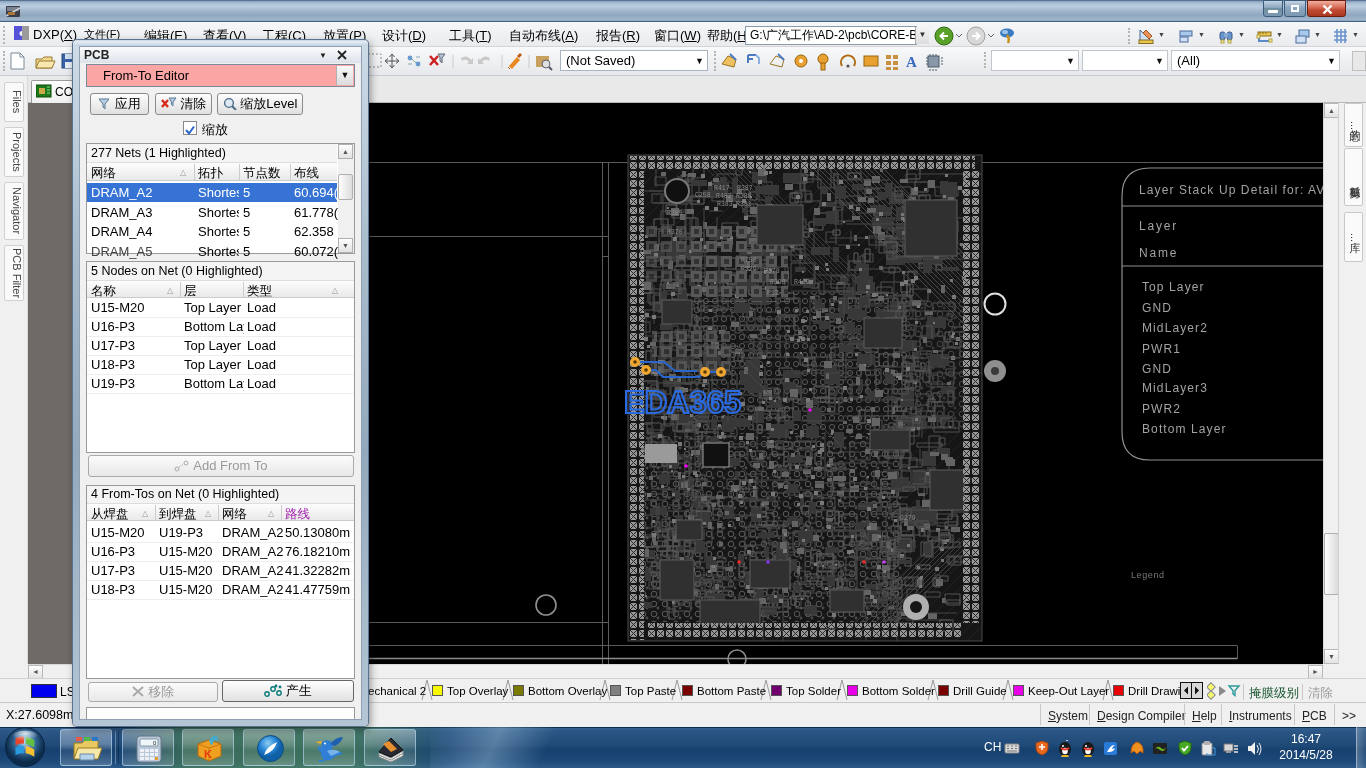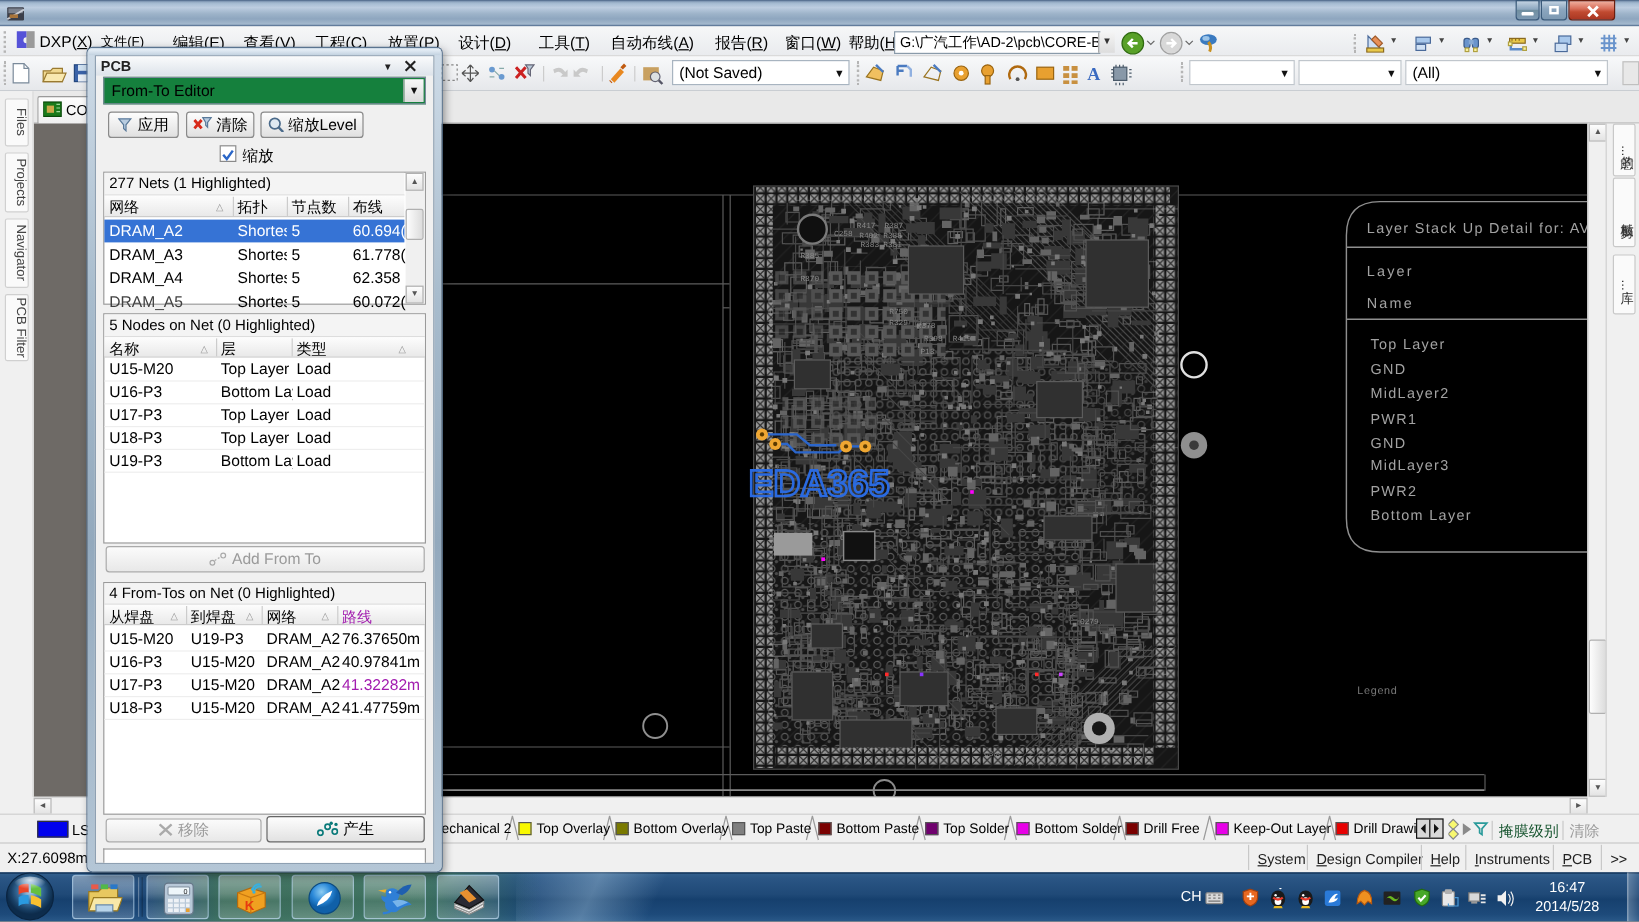--- a/index.html
+++ b/index.html
@@ -353,21 +353,21 @@
 <div class="abs" style="left:528px;top:685px;font-size:11.5px;color:#000;white-space:nowrap;">Bottom Overlay</div>
 <div class="abs" style="left:610px;top:685px;width:11px;height:11px;background:#808080;border:1px solid #555"></div>
 <div class="abs" style="left:625px;top:685px;font-size:11.5px;color:#000;white-space:nowrap;">Top Paste</div>
 <div class="abs" style="left:682px;top:685px;width:11px;height:11px;background:#7a0000;border:1px solid #555"></div>
 <div class="abs" style="left:697px;top:685px;font-size:11.5px;color:#000;white-space:nowrap;">Bottom Paste</div>
 <div class="abs" style="left:771px;top:685px;width:11px;height:11px;background:#70006e;border:1px solid #555"></div>
 <div class="abs" style="left:786px;top:685px;font-size:11.5px;color:#000;white-space:nowrap;">Top Solder</div>
 <div class="abs" style="left:847px;top:685px;width:11px;height:11px;background:#e800e8;border:1px solid #555"></div>
 <div class="abs" style="left:862px;top:685px;font-size:11.5px;color:#000;white-space:nowrap;">Bottom Solder</div>
 <div class="abs" style="left:938px;top:685px;width:11px;height:11px;background:#7a0000;border:1px solid #555"></div>
-<div class="abs" style="left:953px;top:685px;font-size:11.5px;color:#000;white-space:nowrap;">Drill Free</div>
+<div class="abs" style="left:953px;top:685px;font-size:11.5px;color:#000;white-space:nowrap;">Drill Guide</div>
 <div class="abs" style="left:1013px;top:685px;width:11px;height:11px;background:#e800e8;border:1px solid #555"></div>
 <div class="abs" style="left:1028px;top:685px;font-size:11.5px;color:#000;white-space:nowrap;">Keep-Out Layer</div>
 <div class="abs" style="left:1113px;top:685px;width:11px;height:11px;background:#e80000;border:1px solid #555"></div>
 <div class="abs" style="left:1128px;top:685px;font-size:11.5px;color:#000;white-space:nowrap;width:53px;overflow:hidden;">Drill Drawing</div>
 <div class="abs" style="left:1180px;top:682px;width:23px;height:17px;background:#d8d8d8;border:1px solid #111"></div>
 <svg class="abs" style="left:1180px;top:682px" width="23" height="17">
     <path d="M11.5,1 V16" stroke="#111"></path>
     <path d="M4,8.5 L8,4.5 V12.5 z" fill="#111"></path>
     <path d="M19,8.5 L15,4.5 V12.5 z" fill="#111"></path>
   </svg>
@@ -554,21 +554,21 @@
     <div class="abs" style="left:1px;top:1px;right:1px;height:5px;background:linear-gradient(180deg,#e8f0f8,#c2d2e0)"></div>
   </div>
 <div class="abs" style="left:79px;top:46px;width:283px;height:674px;background:#f0f0f0;border:1px solid #8ea0b2"></div>
 <div class="abs" style="left:80px;top:47px;width:281px;height:16px;background:linear-gradient(180deg,#fafbfc,#dde3ea)">
     <div style="position:absolute;left:4px;top:1px;font-size:12px;font-weight:bold;color:#222">PCB</div>
     <div style="position:absolute;right:34px;top:4px;font-size:8px;color:#222">▼</div>
     <svg style="position:absolute;right:14px;top:3px" width="10" height="10">
       <path d="M1,1 L9,9 M9,1 L1,9" stroke="#222" stroke-width="1.8"></path>
     </svg>
   </div>
-<div class="abs" style="left:86px;top:64px;width:269px;height:23px;background:#15803d;border:1px solid #7a8a9a;font-size:13px;line-height:21px;padding-left:6px">From-To Editor<div class="abs" style="right:1px;top:1px;width:17px;height:19px;background:linear-gradient(180deg,#f8f8f8,#dcdcdc);border-left:1px solid #b0b0b0;font-size:9px;text-align:center;line-height:19px;color:#111">▼</div></div>
+<div class="abs" style="left:86px;top:64px;width:269px;height:23px;background:#fca5a5;border:1px solid #7a8a9a;font-size:13px;line-height:21px;padding-left:16px">From-To Editor<div class="abs" style="right:1px;top:1px;width:17px;height:19px;background:linear-gradient(180deg,#f8f8f8,#dcdcdc);border-left:1px solid #b0b0b0;font-size:9px;text-align:center;line-height:19px;color:#111">▼</div></div>
 <div class="abs" style="left:90px;top:93px;width:59px;height:22px;background:linear-gradient(180deg,#fdfdfd,#e0e0e0);border:1px solid #8a8a8a;border-radius:3px;font-size:13px;color:#000;text-align:center;line-height:20px"><svg width="13" height="12" style="vertical-align:-2px">
       <path d="M1,1 h10 l-4,5 v5 l-2,-2 v-3 z" fill="#b8cce0" stroke="#5a7a9a"></path>
     </svg> 应用</div>
 <div class="abs" style="left:155px;top:93px;width:57px;height:22px;background:linear-gradient(180deg,#fdfdfd,#e0e0e0);border:1px solid #8a8a8a;border-radius:3px;font-size:13px;color:#000;text-align:center;line-height:20px"><svg width="16" height="13" style="vertical-align:-2px">
       <path d="M1,3 l6,7 M7,3 l-6,7" stroke="#d82a1a" stroke-width="2.4"></path>
       <path d="M8,1 h7 l-3,4 v4 l-1.6,-1.6 v-2.4 z" fill="#b8cce0" stroke="#5a7a9a"></path>
     </svg> 清除</div>
 <div class="abs" style="left:217px;top:93px;width:86px;height:22px;background:linear-gradient(180deg,#fdfdfd,#e0e0e0);border:1px solid #8a8a8a;border-radius:3px;font-size:13px;color:#000;text-align:center;line-height:20px"><svg width="14" height="13" style="vertical-align:-2px">
       <circle cx="6" cy="6" r="4.4" fill="#dfe9f2" stroke="#4a6a8a" stroke-width="1.4"></circle>
       <path d="M9,9 l4,4" stroke="#4a6a8a" stroke-width="2"></path>
@@ -654,31 +654,31 @@
 <div class="abs" style="left:285px;top:506px;font-size:12.5px;color:#a21caf">路线</div>
 <div class="abs" style="left:142px;top:509px;font-size:8px;color:#999">△</div>
 <div class="abs" style="left:205px;top:509px;font-size:8px;color:#999">△</div>
 <div class="abs" style="left:268px;top:509px;font-size:8px;color:#999">△</div>
 <div class="abs" style="left:155px;top:505px;width:1px;height:15px;background:#ccc"></div>
 <div class="abs" style="left:218px;top:505px;width:1px;height:15px;background:#ccc"></div>
 <div class="abs" style="left:281px;top:505px;width:1px;height:15px;background:#ccc"></div>
 <div class="abs" style="left:91px;top:525px;font-size:13px;color:#000">U15-M20</div>
 <div class="abs" style="left:159px;top:525px;font-size:13px;color:#000">U19-P3</div>
 <div class="abs" style="left:222px;top:525px;font-size:13px;color:#000">DRAM_A2</div>
-<div class="abs" style="left:285px;top:525px;font-size:13px;color:#000;white-space:nowrap;overflow:hidden;width:68px">76.37650m</div>
+<div class="abs" style="left:285px;top:525px;font-size:13px;color:#000;white-space:nowrap;overflow:hidden;width:68px">50.13080m</div>
 <div class="abs" style="left:87px;top:542px;width:267px;height:1px;background:#eee"></div>
 <div class="abs" style="left:91px;top:544px;font-size:13px;color:#000">U16-P3</div>
 <div class="abs" style="left:159px;top:544px;font-size:13px;color:#000">U15-M20</div>
 <div class="abs" style="left:222px;top:544px;font-size:13px;color:#000">DRAM_A2</div>
-<div class="abs" style="left:285px;top:544px;font-size:13px;color:#000;white-space:nowrap;overflow:hidden;width:68px">40.97841m</div>
+<div class="abs" style="left:285px;top:544px;font-size:13px;color:#000;white-space:nowrap;overflow:hidden;width:68px">76.18210m</div>
 <div class="abs" style="left:87px;top:561px;width:267px;height:1px;background:#eee"></div>
 <div class="abs" style="left:91px;top:563px;font-size:13px;color:#000">U17-P3</div>
 <div class="abs" style="left:159px;top:563px;font-size:13px;color:#000">U15-M20</div>
 <div class="abs" style="left:222px;top:563px;font-size:13px;color:#000">DRAM_A2</div>
-<div class="abs" style="left:285px;top:563px;font-size:13px;color:#a21caf;white-space:nowrap;overflow:hidden;width:68px">41.32282m</div>
+<div class="abs" style="left:285px;top:563px;font-size:13px;color:#000000;white-space:nowrap;overflow:hidden;width:68px">41.32282m</div>
 <div class="abs" style="left:87px;top:580px;width:267px;height:1px;background:#eee"></div>
 <div class="abs" style="left:91px;top:582px;font-size:13px;color:#000">U18-P3</div>
 <div class="abs" style="left:159px;top:582px;font-size:13px;color:#000">U15-M20</div>
 <div class="abs" style="left:222px;top:582px;font-size:13px;color:#000">DRAM_A2</div>
 <div class="abs" style="left:285px;top:582px;font-size:13px;color:#000;white-space:nowrap;overflow:hidden;width:68px">41.47759m</div>
 <div class="abs" style="left:87px;top:599px;width:267px;height:1px;background:#eee"></div>
 <div class="abs" style="left:88px;top:682px;width:130px;height:20px;background:linear-gradient(180deg,#fbfbfb,#e8e8e8);border:1px solid #aaa;border-radius:3px;font-size:13px;color:#9a9a9a;text-align:center;line-height:18px"><svg width="13" height="11" style="vertical-align:-1px">
       <path d="M1,1 l10,9 M11,1 l-10,9" stroke="#aaa" stroke-width="2"></path>
     </svg> 移除</div>
 <div class="abs" style="left:222px;top:680px;width:132px;height:22px;background:linear-gradient(180deg,#fdfdfd,#e2e2e2);border:1px solid #666;border-radius:3px;font-size:13px;color:#000;text-align:center;line-height:20px"><svg width="18" height="13" style="vertical-align:-2px">

